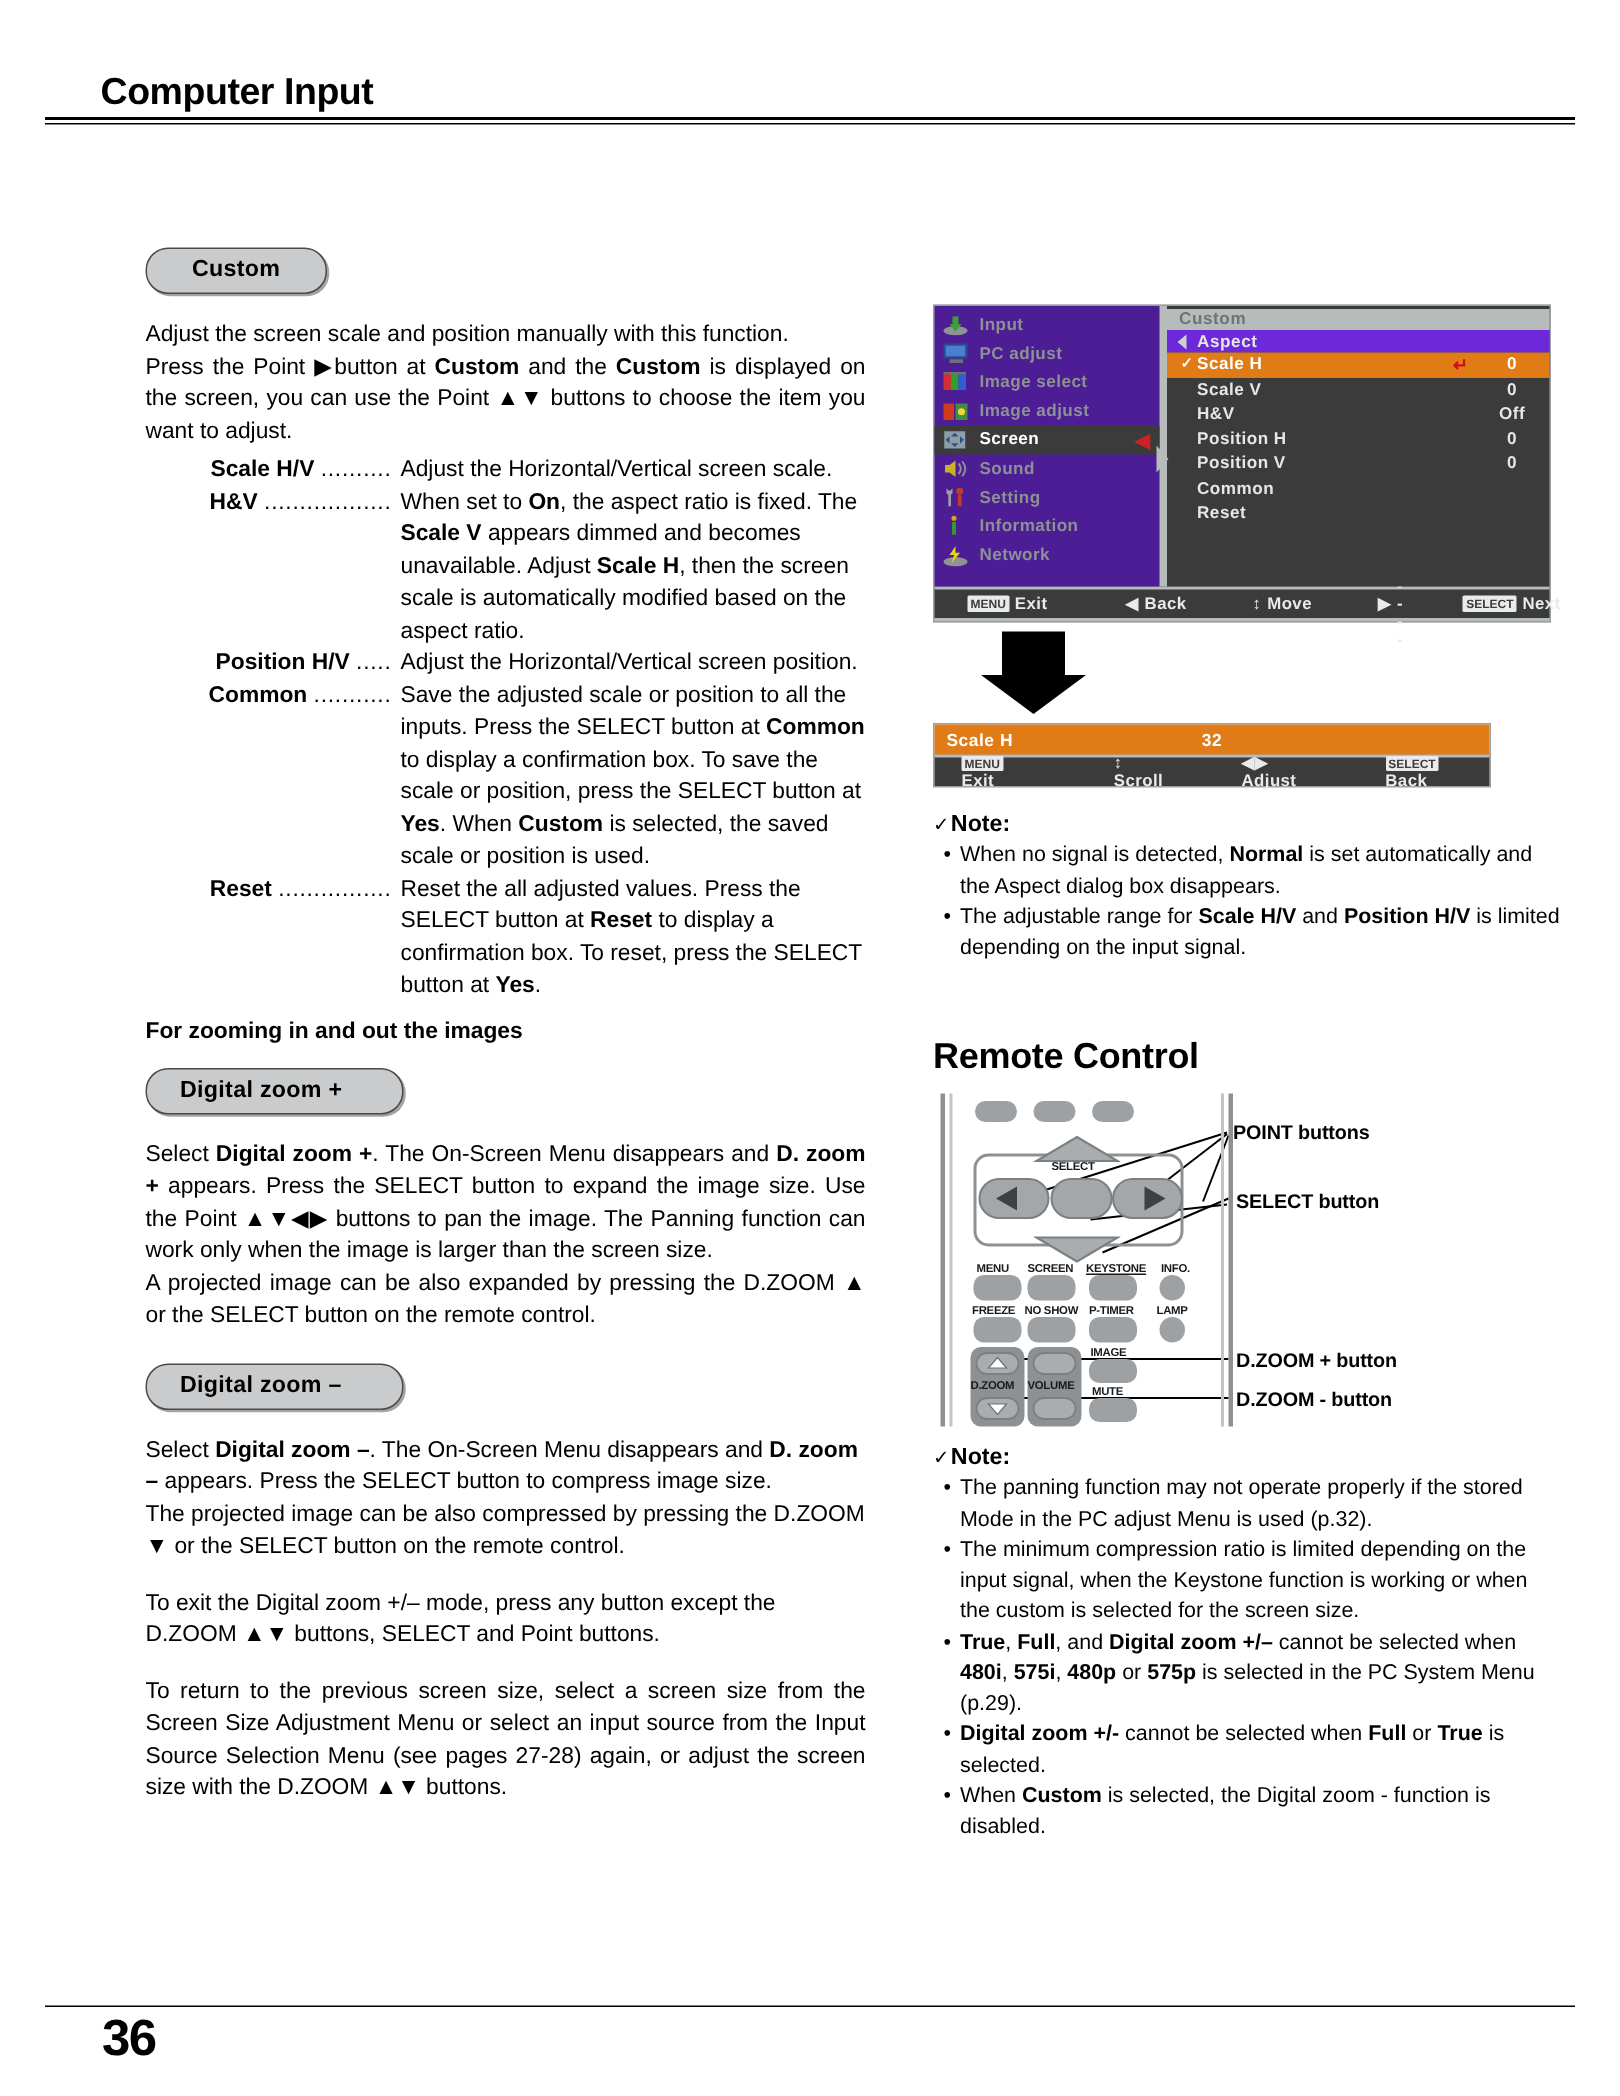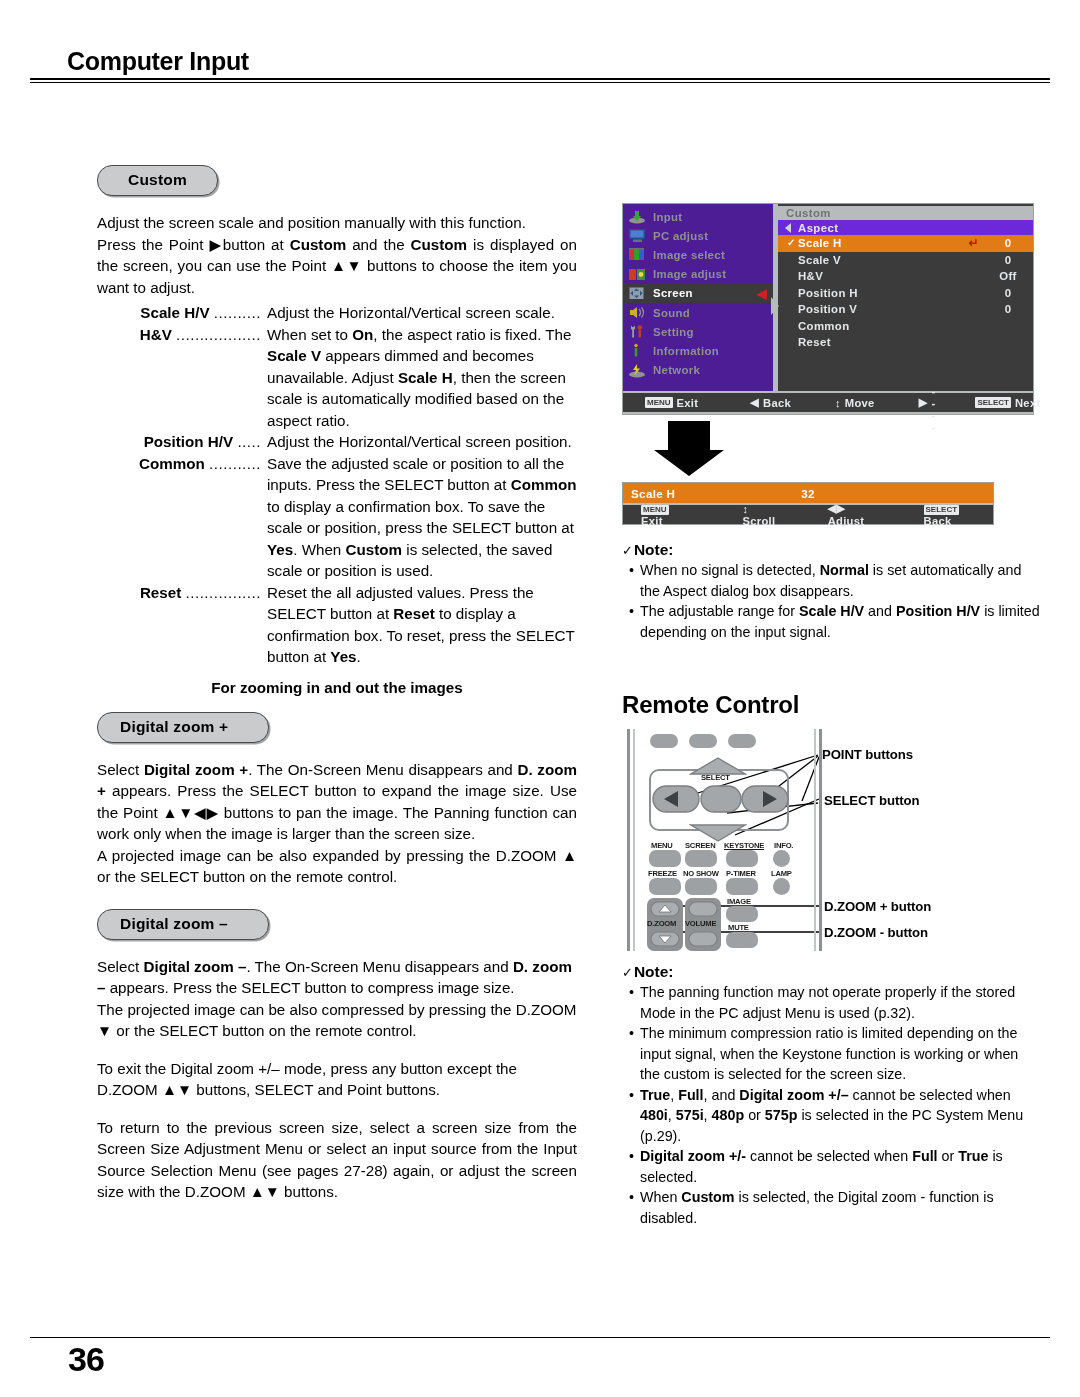--- a/index.html
+++ b/index.html
@@ -55,21 +55,21 @@
   .defterm {
     flex: 0 0 170px; width: 170px;
     text-align: right; font-weight: bold;
     white-space: nowrap; overflow: hidden;
     padding-right: 6px;
   }
   .defterm .leader { font-weight: normal; letter-spacing: 0.5px; }
   .defdesc { flex: 1; text-align: left; }
   .defdesc.just { text-align: justify; }
 
-  .subhead { font-size: 15.2px; font-weight: bold; text-align: center; }
+  .subhead { font-size: 15.2px; font-weight: bold; }
 
   
   .osd {
     width: 412px; height: 212px;
     background: #b7bbbc;
     position: relative;
     font-size: 11.4px;
     border: 1px solid #9aa0a1;
   }
   .osd-body { display: flex; height: 187px; }

